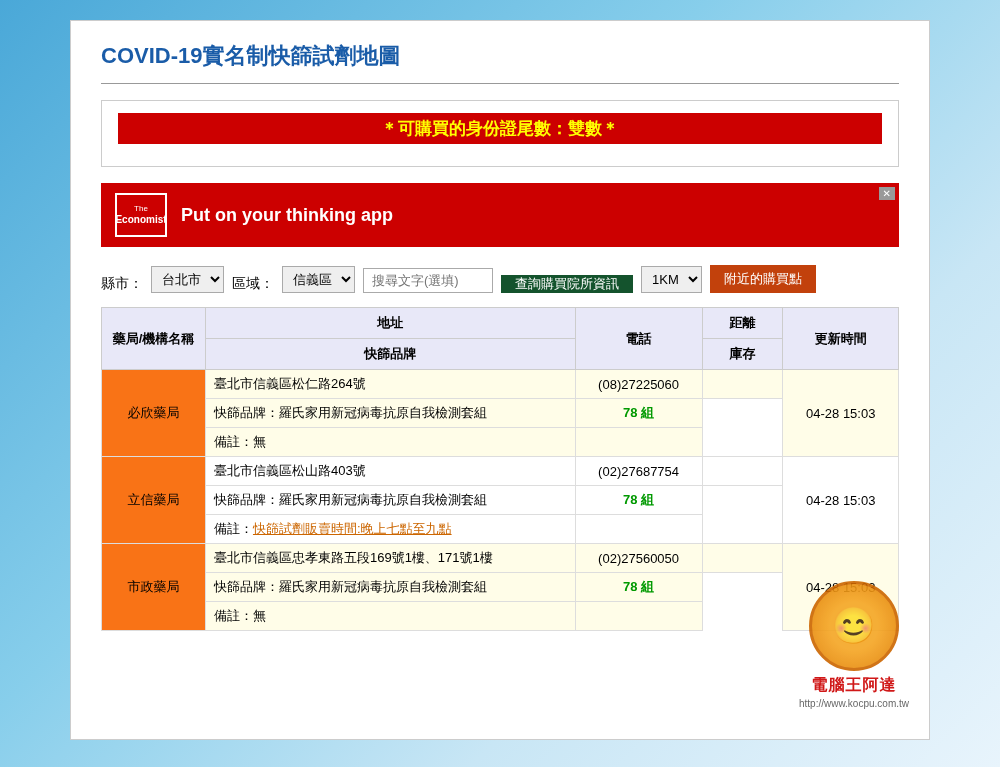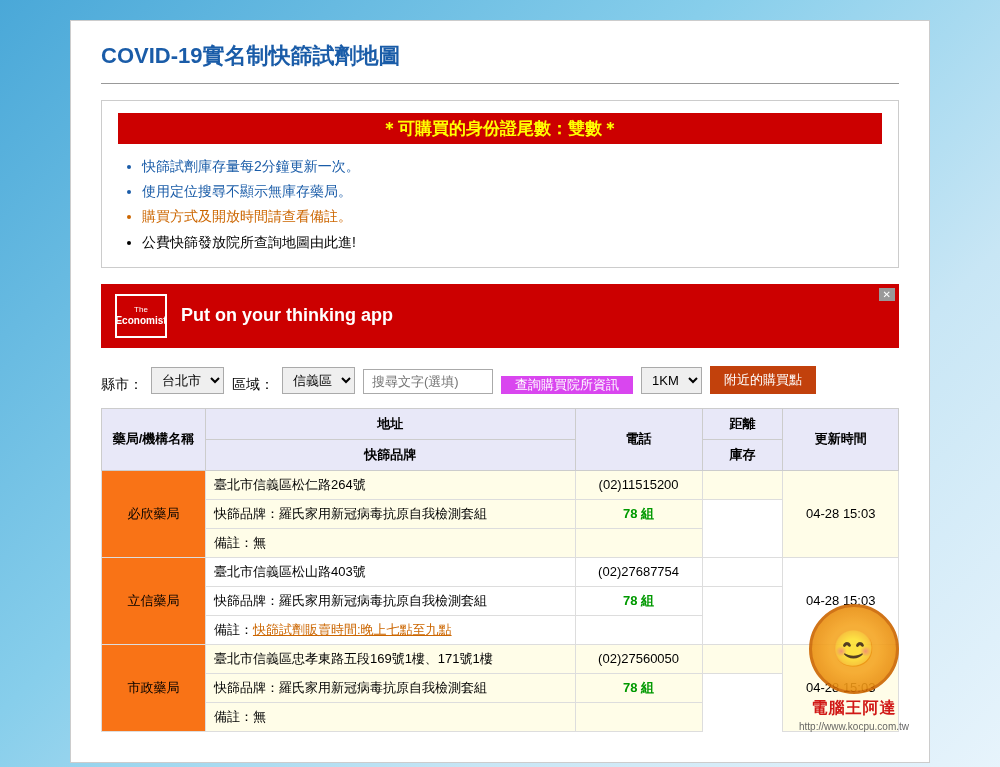--- a/index.html
+++ b/index.html
@@ -128,21 +128,21 @@
     }
     .filter-input {
       border: 1px solid #aaa;
       padding: 4px 8px;
       font-size: 13px;
       width: 130px;
       color: #aaa;
       font-family: inherit;
     }
     .query-btn {
-      background: #d946ef;
+      background: #14532d;
       color: #fff;
       border: none;
       padding: 0 14px;
       font-size: 13px;
       cursor: pointer;
       font-family: inherit;
     }
     .distance-select {
       border: 1px solid #aaa;
       padding: 4px 6px;
@@ -235,26 +235,20 @@
 </head>
 <body>
 
 <div class="main-container">
 
   <h1 class="page-title">COVID-19實名制快篩試劑地圖</h1>
   <hr class="divider">
 
   <div class="notice-box">
     <div class="notice-title">＊可購買的身份證尾數：雙數＊</div>
-    <ul class="notice-list">
-      <li style="color:#1a5ca8;">快篩試劑庫存量每2分鐘更新一次。</li>
-      <li style="color:#1a5ca8;">使用定位搜尋不顯示無庫存藥局。</li>
-      <li style="color:#cc6600;">購買方式及開放時間請查看備註。</li>
-      <li style="color:#000;">公費快篩發放院所查詢地圖由此進!</li>
-    </ul>
   </div>
 
   <div class="ad-banner">
     <div class="ad-economist-logo">
       <span class="the">The</span>
       <span class="economist">Economist</span>
     </div>
     <div class="ad-text-block">
       <div class="ad-headline">Put on your thinking app</div>
     </div>
@@ -303,21 +297,21 @@
       <tr>
         <th class="col-addr">快篩品牌</th>
         <th class="col-distance">庫存</th>
       </tr>
     </thead>
     <tbody>
 
       <tr class="row-bg">
         <td class="col-name name-cell" rowspan="3">必欣藥局</td>
         <td class="col-addr">臺北市信義區松仁路264號</td>
-        <td class="col-phone">(02)11515200</td>
+        <td class="col-phone">(08)27225060</td>
         <td class="col-distance"></td>
         <td class="col-update" rowspan="3">04-28 15:03</td>
       </tr>
       <tr class="row-bg">
         <td class="col-addr">
           <span style="color:#000;">快篩品牌：羅氏家用新冠病毒抗原自我檢測套組</span>
         </td>
         <td class="col-distance green-text">78 組</td>
       </tr>
       <tr class="row-bg">

